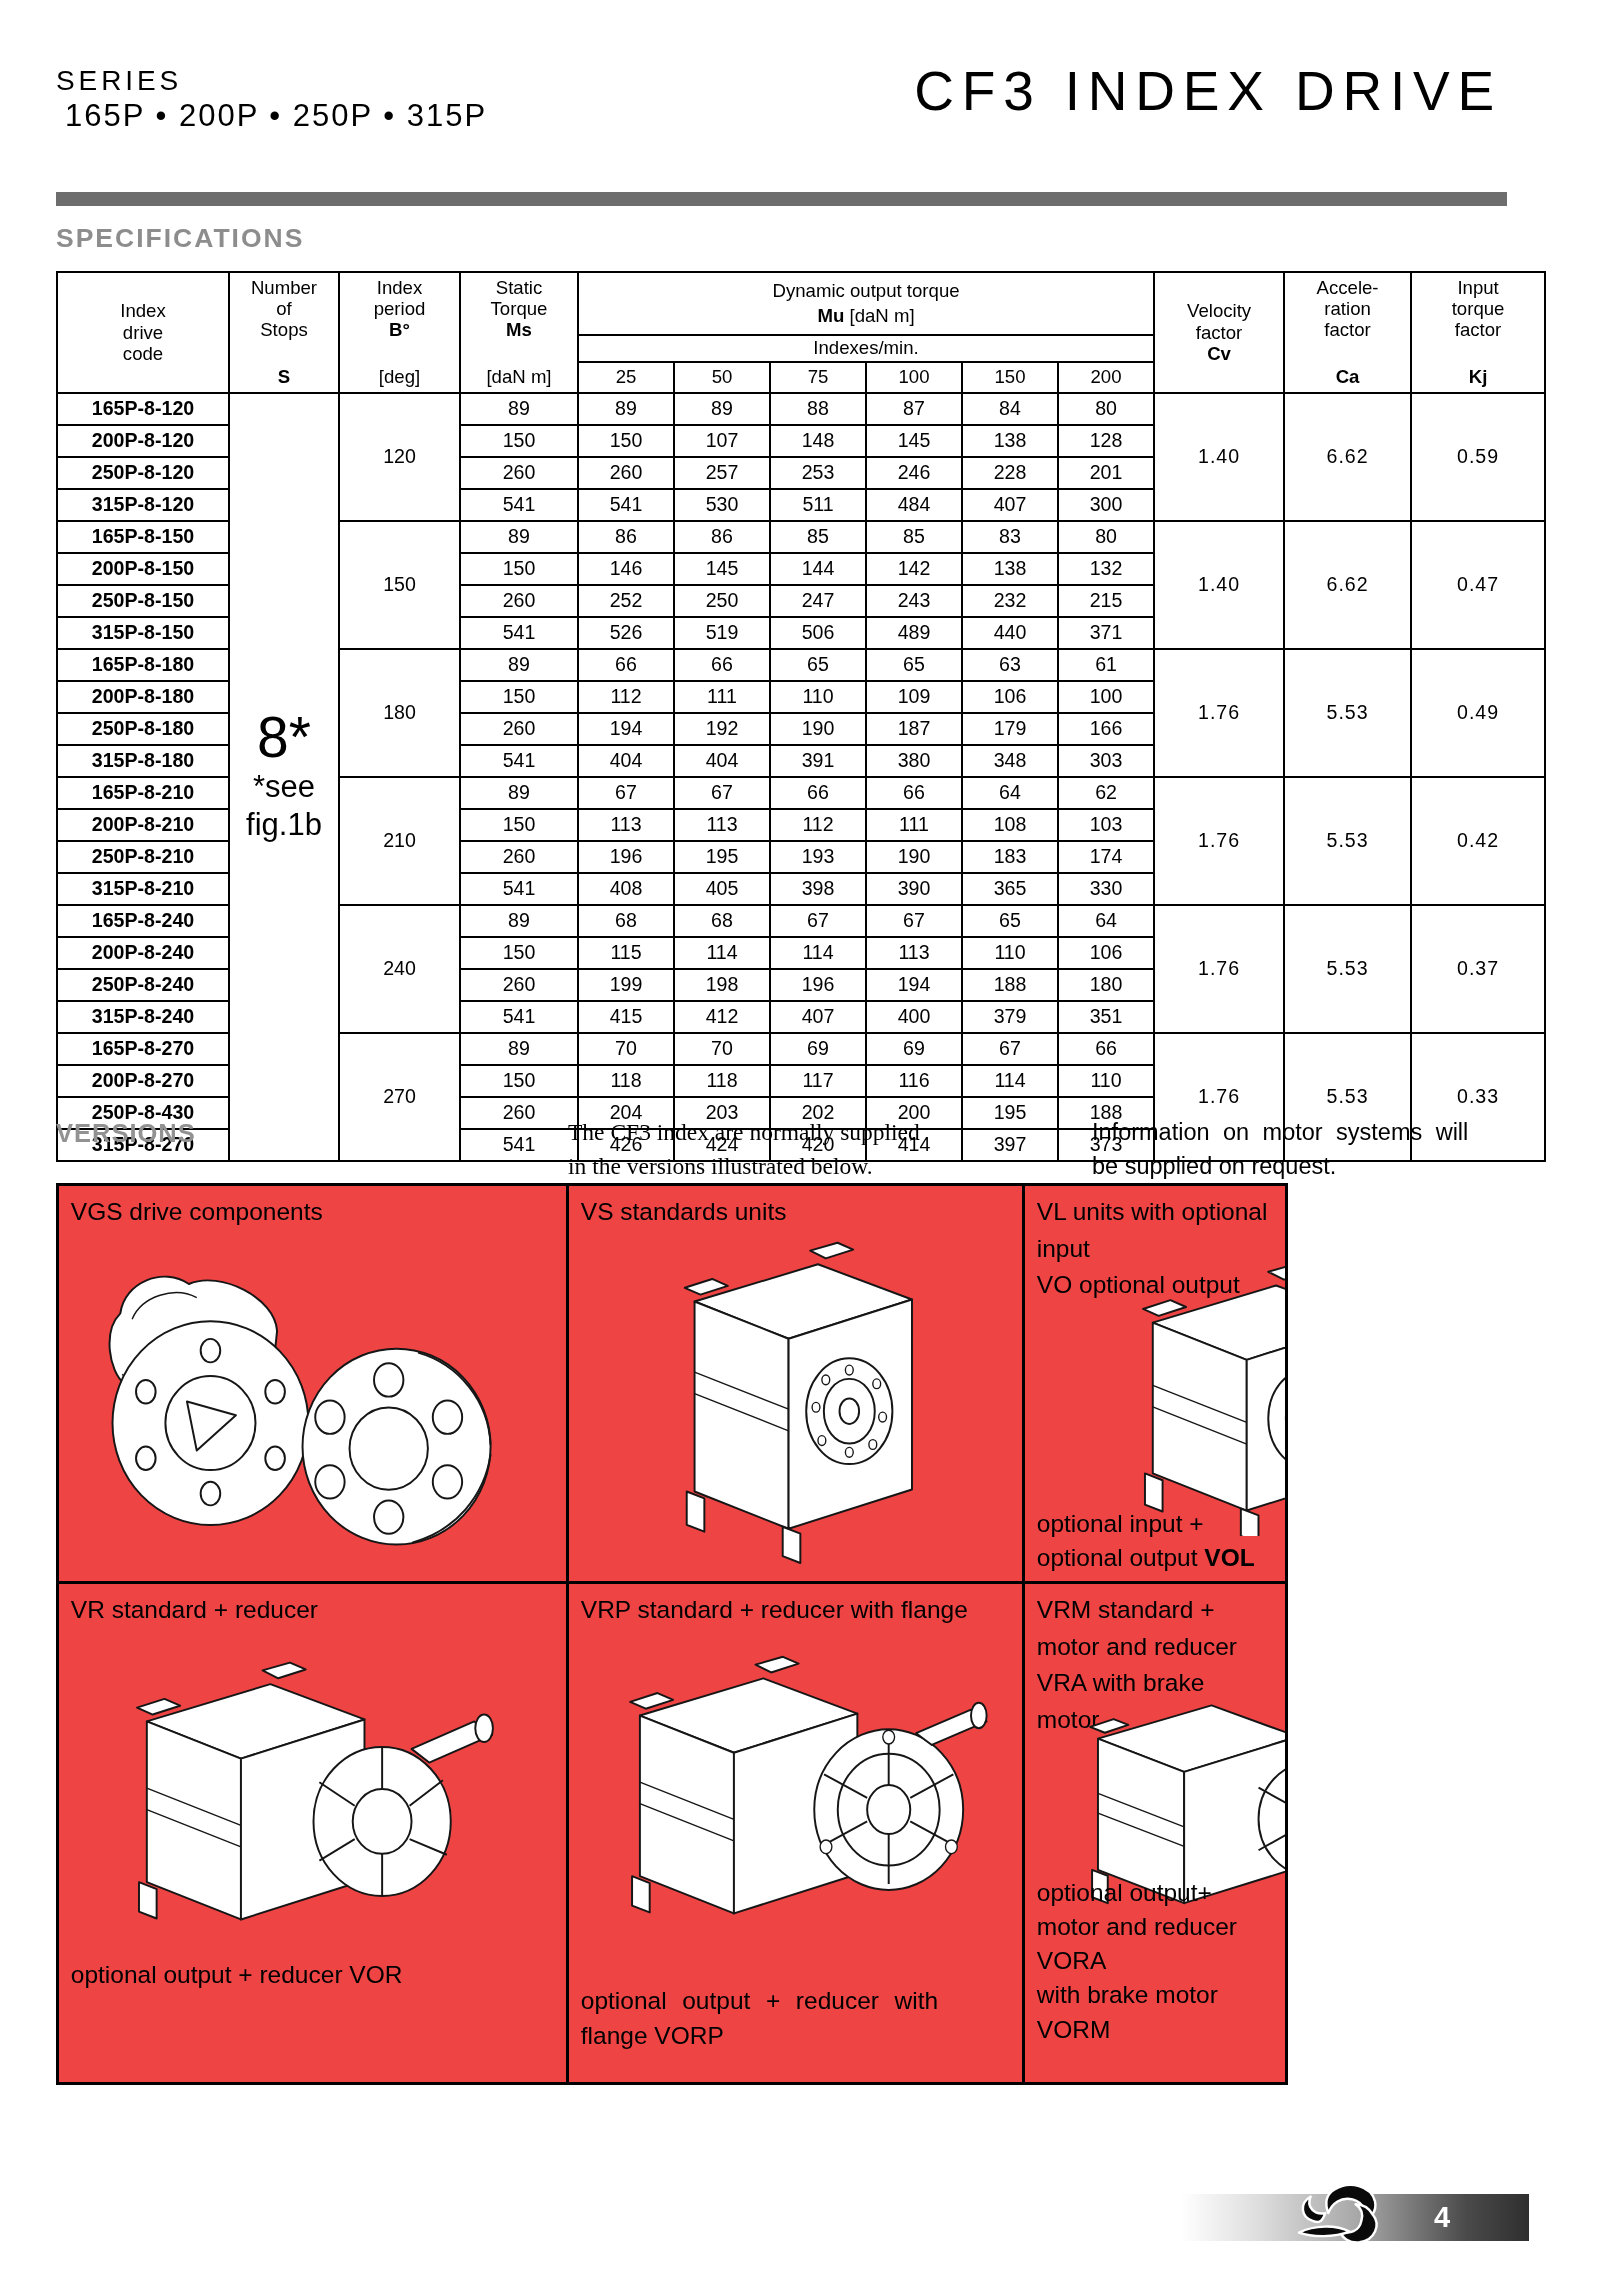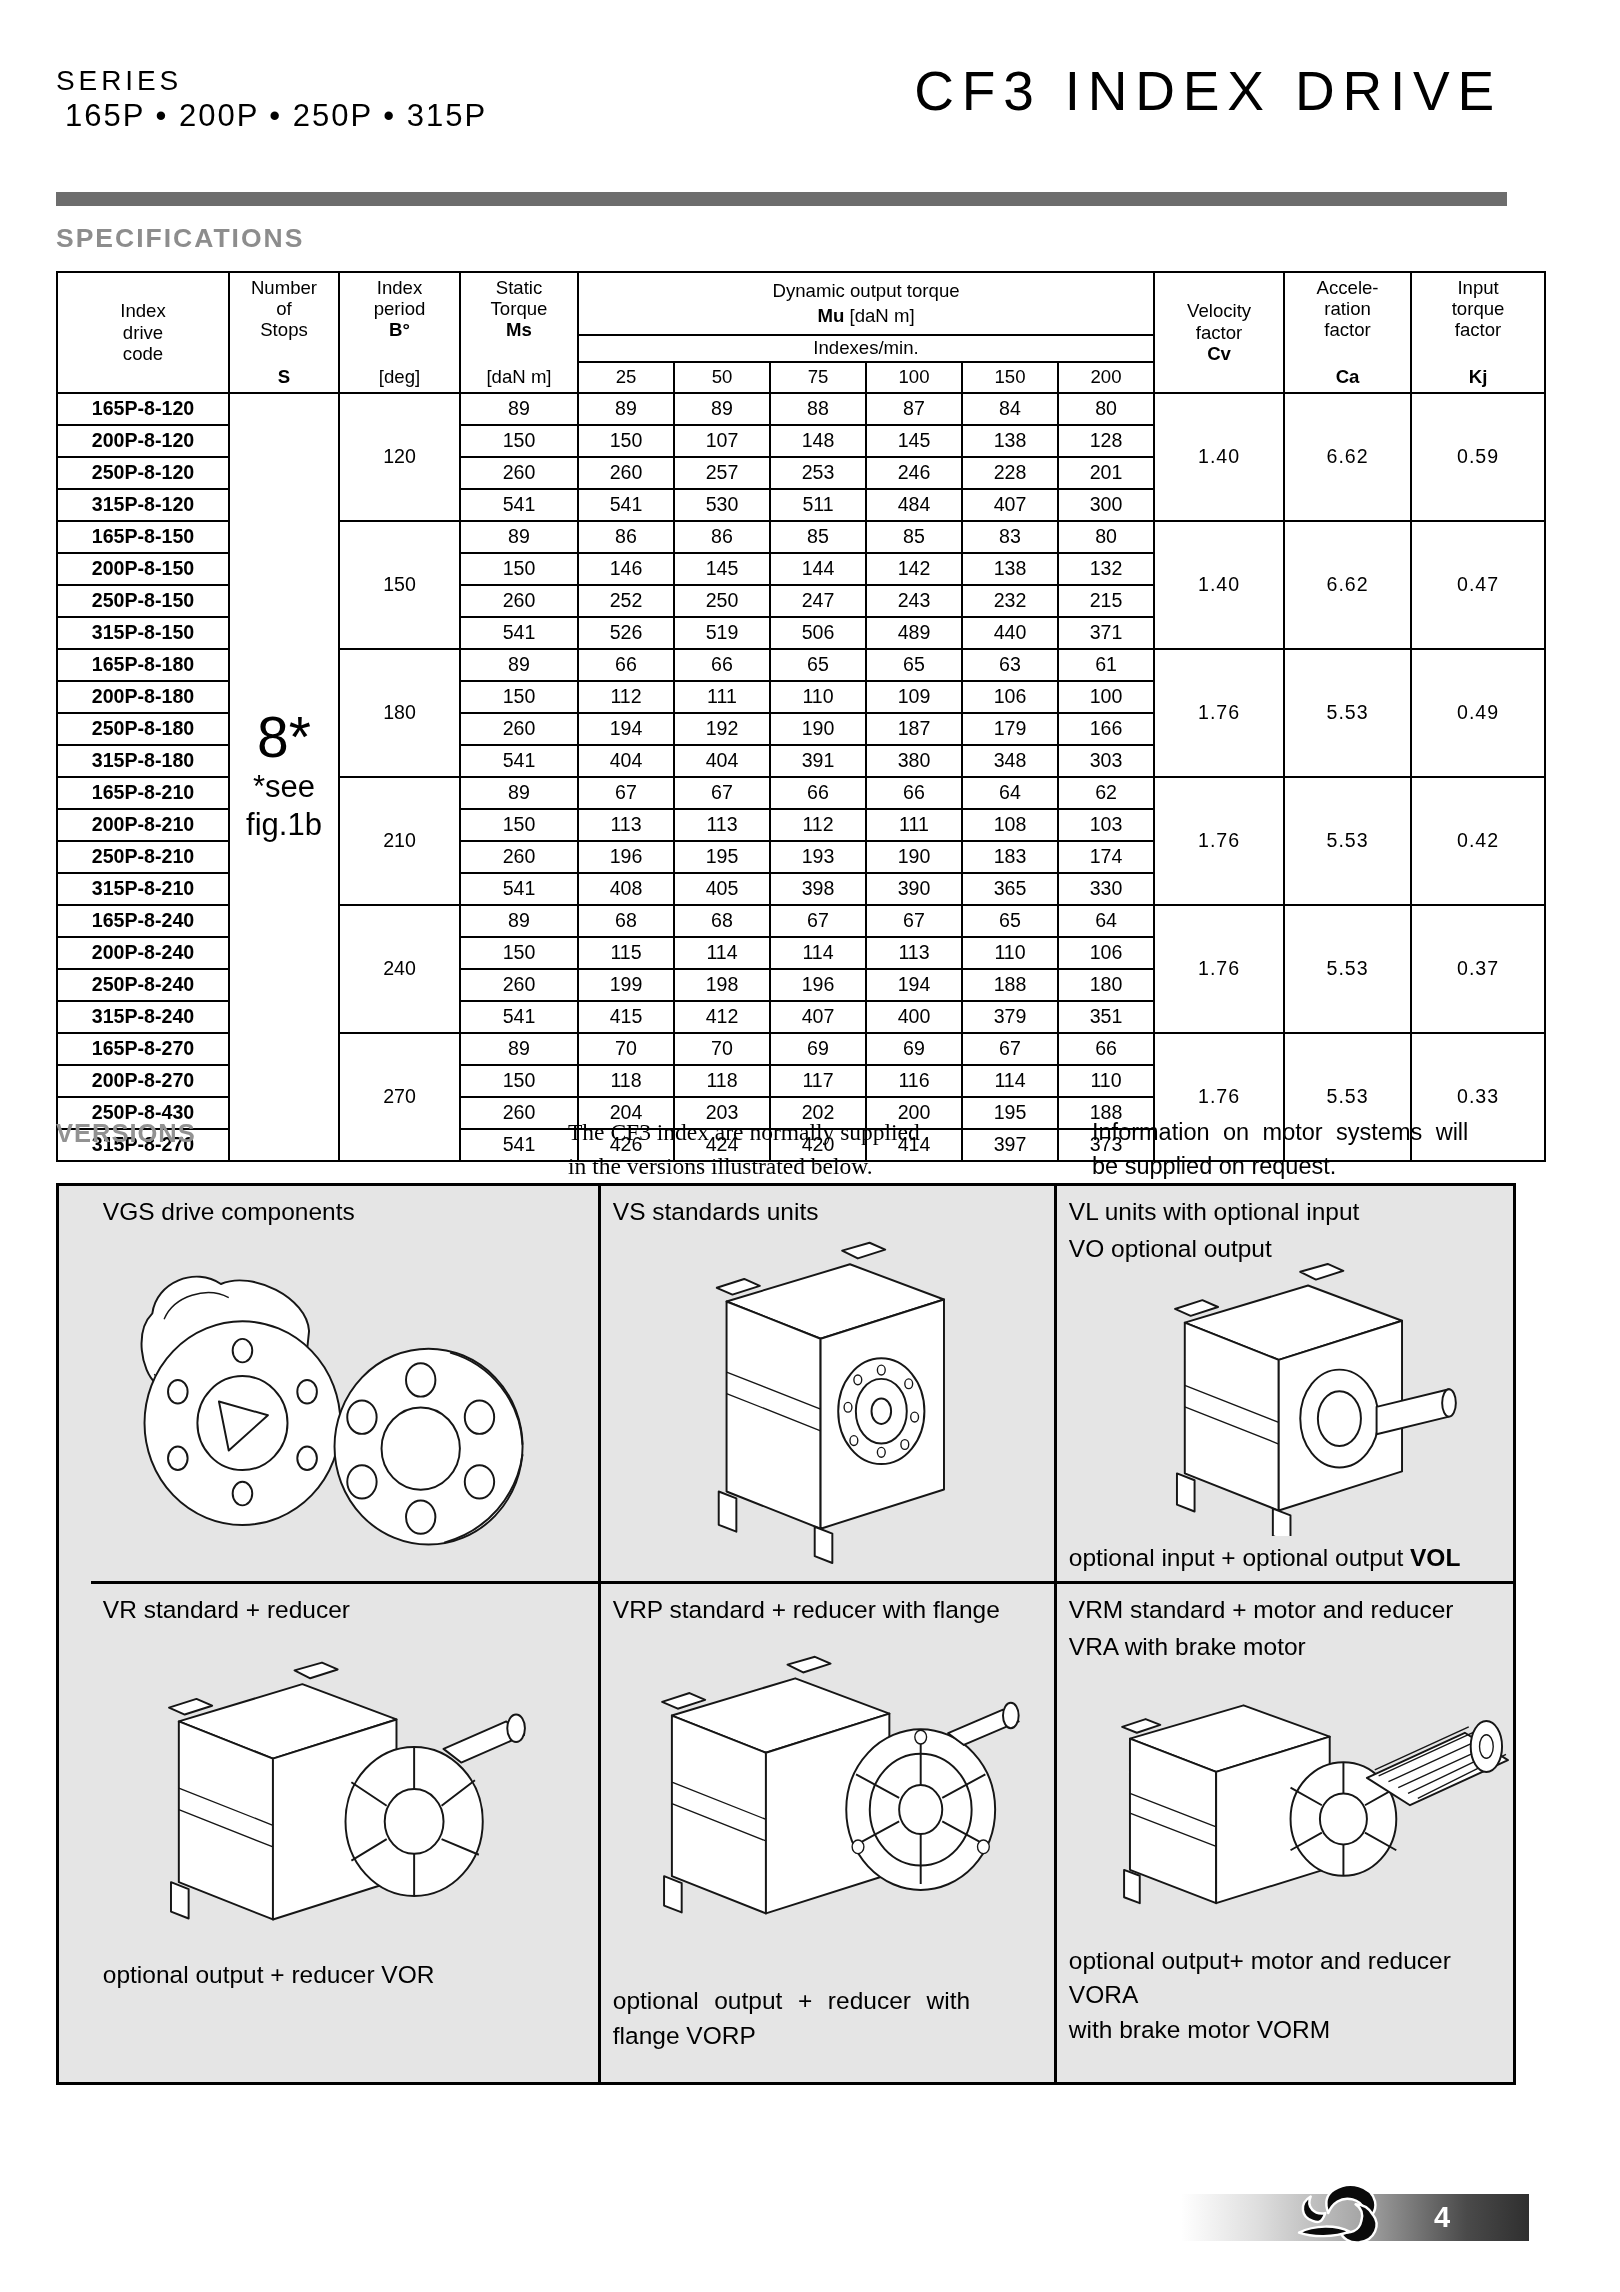--- a/index.html
+++ b/index.html
@@ -33,22 +33,22 @@
   .stops-note{font-size:31px;line-height:1.25;display:block;}
   tr.gs td{border-top:2.9px solid #000;}
 
   
   .versions-label{position:absolute;left:56px;top:1119px;font-size:25.5px;font-weight:700;color:#929292;letter-spacing:1px;}
   .vnote-center{position:absolute;left:568px;top:1115px;width:470px;font-size:23.5px;line-height:1.45;font-family:Liberation Serif, serif;}
   .vnote-right{position:absolute;left:1092px;top:1115px;width:477px;font-size:23.5px;line-height:1.45;}
   .vnote-right .j1{word-spacing:6.9px;}
 
   
-  .vgrid{position:absolute;left:56px;top:1183px;width:1460px;height:902px;border:3.9px solid #000;
-         display:grid;grid-template-columns:510px 456px 1fr;grid-template-rows:398px 1fr;box-sizing:border-box;background:#e5e5e5;padding-left:32px;}
+  .vgrid{position:absolute;left:56px;top:1183px;width:1232px;height:902px;border:3.9px solid #000;
+         display:grid;grid-template-columns:510px 456px 1fr;grid-template-rows:398px 1fr;box-sizing:border-box;background:#ef4444;}
   .vcell{position:relative;border-right:3.9px solid #000;border-bottom:3.9px solid #000;padding:7.8px 11.8px;box-sizing:border-box;overflow:hidden;}
   .vcell.lastcol{border-right:none;} .vcell.lastrow{border-bottom:none;}
   .vtitle{font-size:24.5px;line-height:1.5;}
   .vcap{position:absolute;left:11.8px;right:9.8px;font-size:24.5px;line-height:1.4;}
   .cap-vl{bottom:5.9px;}
   .cap-vr{bottom:90px;}
   .cap-vrp{bottom:29px;} .cap-vrp .j1{word-spacing:8.8px;}
   .cap-vrm{bottom:35px;}
   .art{position:absolute;}
   .art svg{display:block;}

